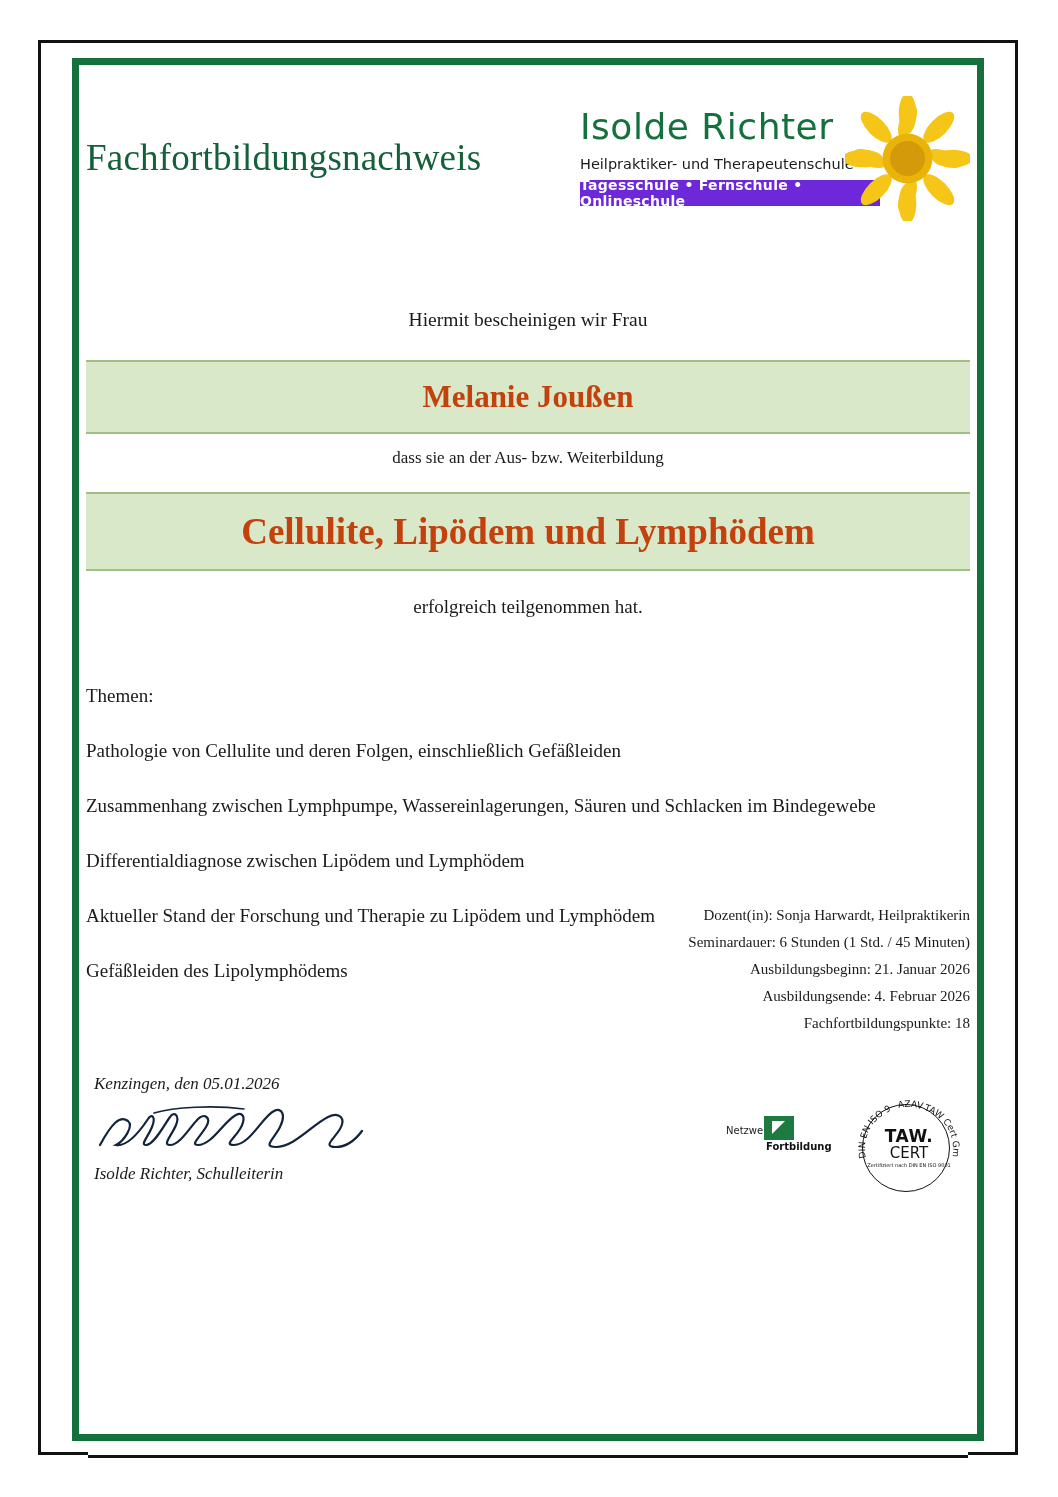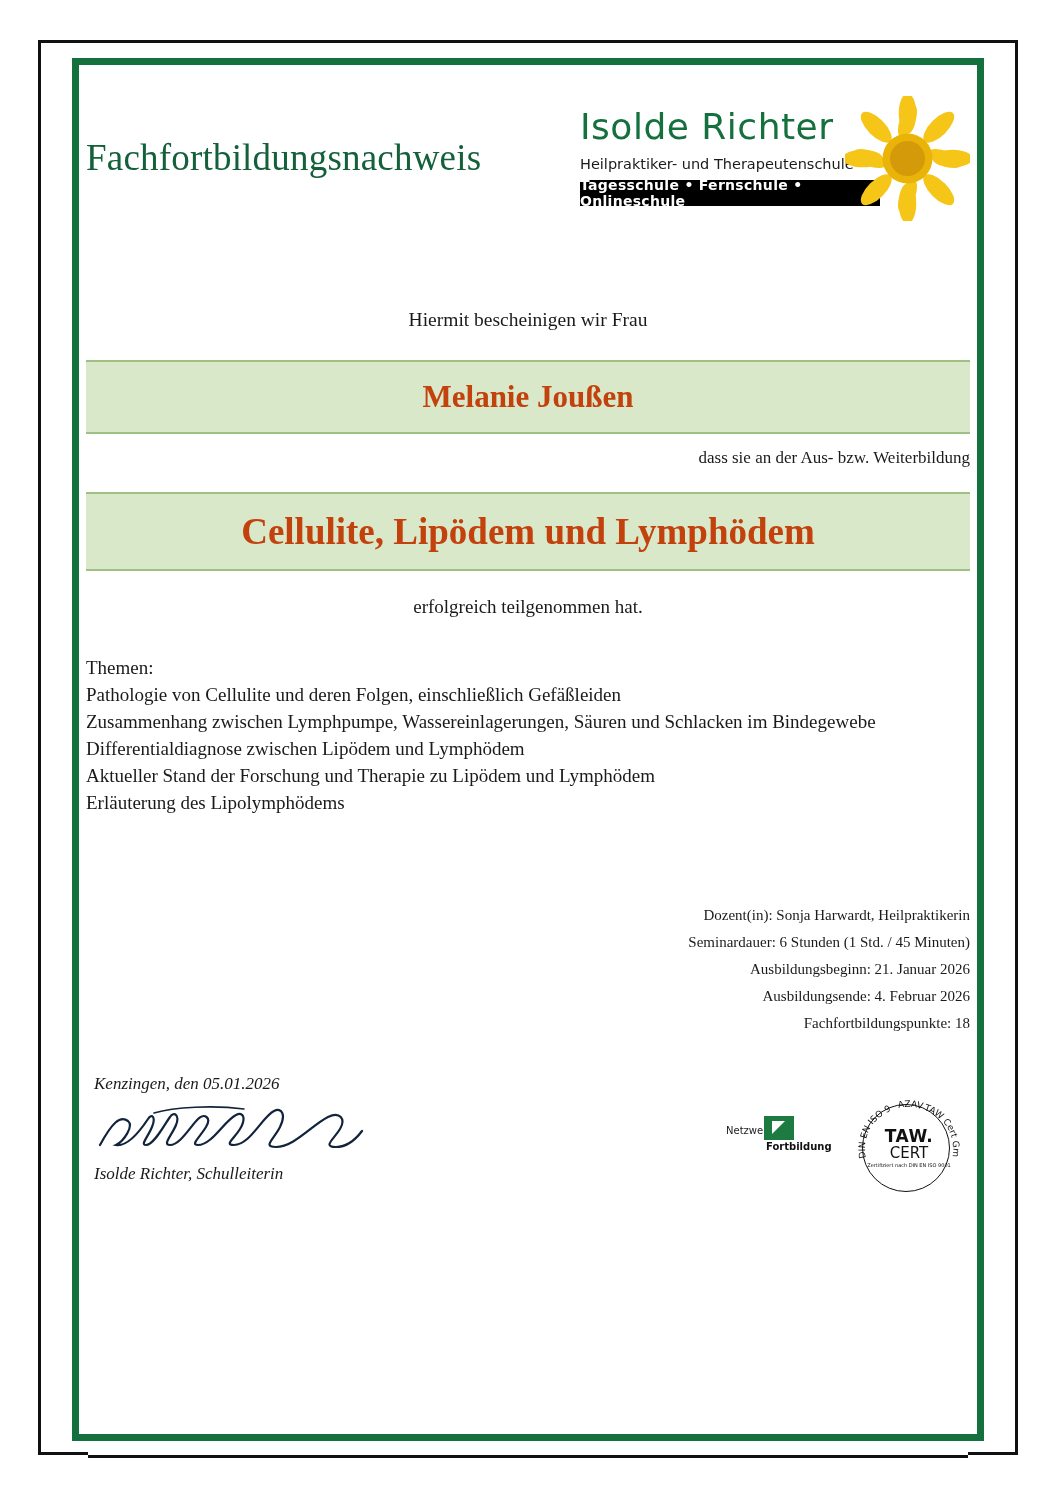--- a/index.html
+++ b/index.html
@@ -106,21 +106,21 @@
     width: 298px;
     font-size: 14.5px;
     color: #1b1b1b;
     font-family: "DejaVu Sans", sans-serif;
   }
   .logo-band {
     position: absolute;
     left: 0; top: 84px;
     width: 300px;
     height: 26px;
-    background: #000000;
+    background: #6d28d9;
     color: #ffffff;
     font-family: "DejaVu Sans", sans-serif;
     font-size: 14px;
     font-weight: bold;
     display: flex;
     align-items: center;
     justify-content: center;
     letter-spacing: 0.3px;
   }
   .flower {
@@ -129,21 +129,21 @@
     width: 125px; height: 125px;
   }
 
   .line-center {
     position: absolute;
     left: 0;
     width: 884px;
     text-align: center;
   }
   .t-intro { top: 213px; font-size: 19.5px; }
-  .t-mid   { top: 352px; font-size: 17px; text-align: right; }
+  .t-mid   { top: 352px; font-size: 17px; }
   .t-after { top: 500px; font-size: 19px; }
 
   .band {
     position: absolute;
     left: 0;
     width: 884px;
     background: #d8e8c8;
     display: flex;
     align-items: center;
     justify-content: center;
@@ -168,21 +168,21 @@
     background: #9fbf84;
   }
 
   .topics {
     position: absolute;
     left: 0; top: 558px;
     width: 884px;
     font-size: 19px;
     line-height: 27px;
   }
-  .topics div { white-space: nowrap; }
+  .topics div { white-space: nowrap; margin-top: 28px; }
   .topics .wrap { white-space: normal; }
 
   .meta {
     position: absolute;
     right: 0; top: 806px;
     width: 700px;
     text-align: right;
     font-size: 15px;
     line-height: 27px;
   }
@@ -349,21 +349,21 @@
     <div class="band-rule" style="top:473px"></div>
 
     <div class="line-center t-after">erfolgreich teilgenommen hat.</div>
 
     <div class="topics">
       <div>Themen:</div>
       <div>Pathologie von Cellulite und deren Folgen, einschließlich Gefäßleiden</div>
       <div>Zusammenhang zwischen Lymphpumpe, Wassereinlagerungen, Säuren und Schlacken im Bindegewebe</div>
       <div>Differentialdiagnose zwischen Lipödem und Lymphödem</div>
       <div>Aktueller Stand der Forschung und Therapie zu Lipödem und Lymphödem</div>
-      <div>Erläuterung des Lipolymphödems</div>
+      <div>Gefäßleiden des Lipolymphödems</div>
     </div>
 
     <div class="meta">
       <div>Dozent(in): Sonja Harwardt, Heilpraktikerin</div>
       <div>Seminardauer: 6 Stunden (1 Std. / 45 Minuten)</div>
       <div>Ausbildungsbeginn: 21. Januar 2026</div>
       <div>Ausbildungsende: 4. Februar 2026</div>
       <div>Fachfortbildungspunkte: 18</div>
     </div>
 

